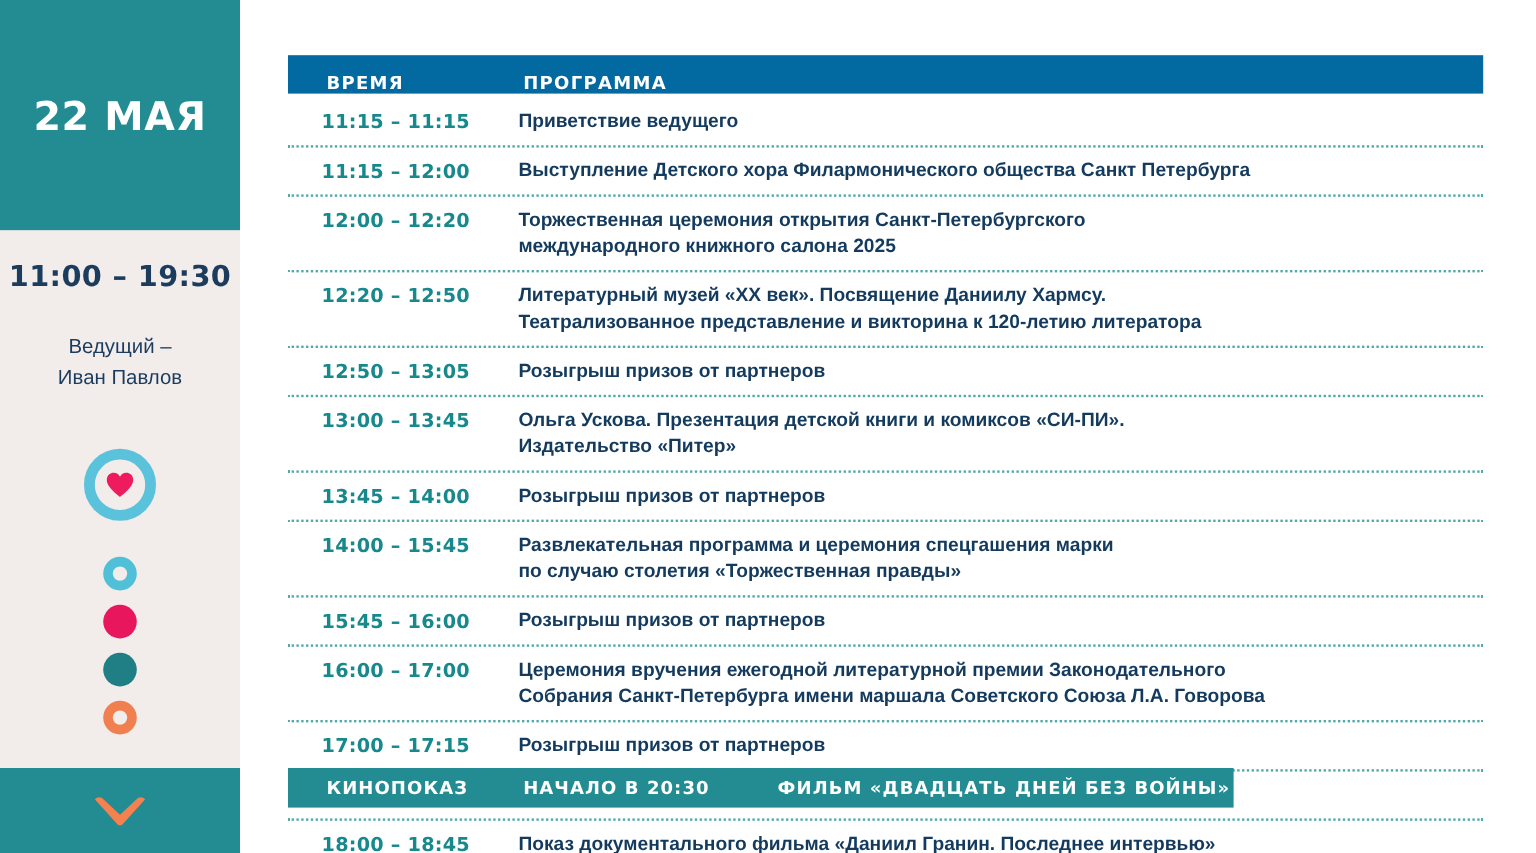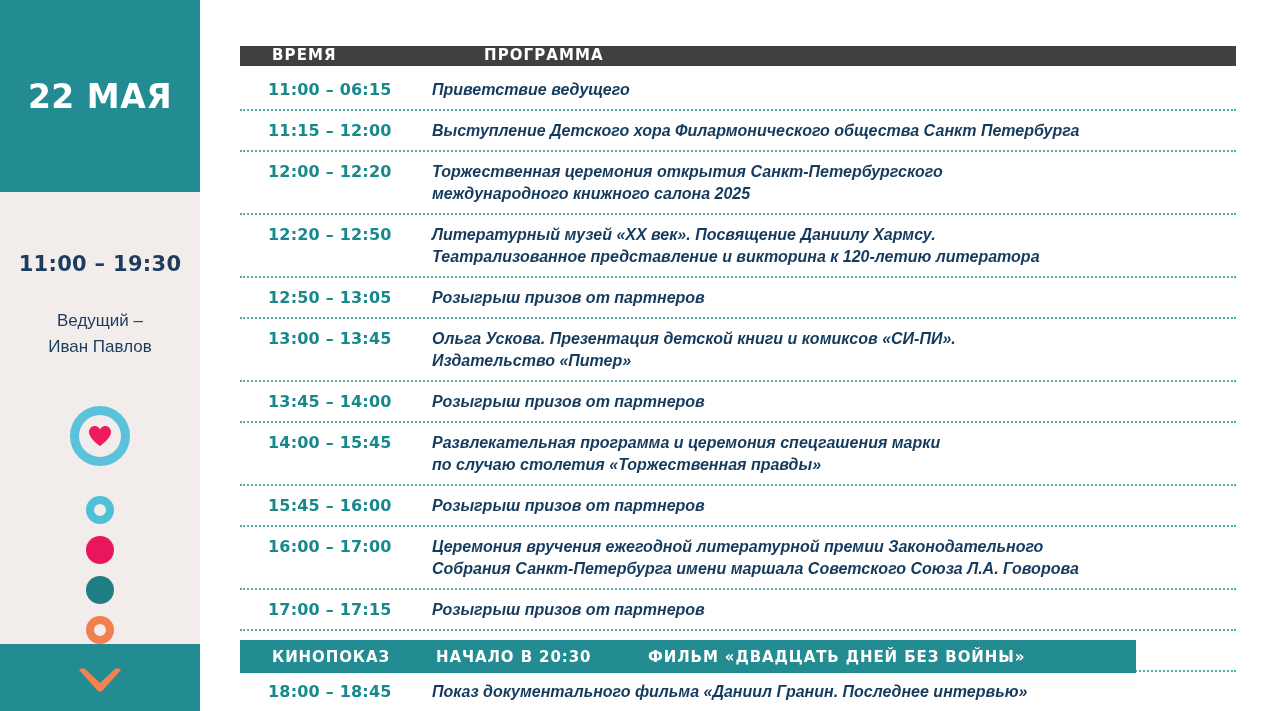--- a/index.html
+++ b/index.html
@@ -51,25 +51,24 @@
     background: #F2ECEB;
     display: flex;
     flex-direction: column;
     align-items: center;
     padding-top: 24px;
     position: relative;
   }
 
   .sidebar-hours {
     color: #1C3C5E;
-    font-size: 21px;
+    font-size: 24px;
     font-weight: bold;
     font-family: "DejaVu Sans", sans-serif;
     letter-spacing: 0.3px;
-    margin-top: 36px;
   }
   .sidebar-host {
     margin-top: 32px;
     color: #1C3C5E;
     font-size: 17px;
     line-height: 26px;
     text-align: center;
     font-weight: 500;
   }
 
@@ -109,34 +108,34 @@
 
   
   .main {
     position: absolute;
     left: 240px;
     top: 46px;
     width: 996px;
   }
 
   .thead {
-    background: #404040;
-    height: 20px;
-    display: flex;
-    align-items: flex-start;
+    background: #0369a1;
+    height: 32px;
+    display: flex;
+    align-items: flex-end;
   }
   .th {
     color: #ffffff;
     font-size: 15px;
     font-weight: bold;
     letter-spacing: 1.1px;
     font-family: "DejaVu Sans", sans-serif;
   }
   .th-time { width: 192px; padding-left: 32px; }
-  .th-prog { padding-left: 4px; margin-left: 48px; }
+  .th-prog { padding-left: 4px; }
 
   .tbody { padding-top: 4px; }
 
   .trow {
     display: flex;
     align-items: flex-start;
     border-bottom: 2px dotted #54A9AB;
     padding: 9px 0 8px 0;
     min-height: 30px;
   }
@@ -153,30 +152,29 @@
     letter-spacing: 0.2px;
     white-space: nowrap;
     line-height: 22px;
   }
   .td-prog {
     flex: 1 1 auto;
     color: #143B5E;
     font-size: 16px;
     font-weight: bold;
     line-height: 22px;
-    font-style: italic;
   }
   .td-prog .line2 { display: block; }
 
   
   .cinema-bar {
     position: absolute;
     left: 240px;
     top: 640px;
-    width: 896px;
+    width: 788px;
     height: 33px;
     background: #238C92;
     display: flex;
     align-items: center;
     color: #ffffff;
     font-size: 15px;
     font-weight: bold;
     letter-spacing: 0.9px;
     font-family: "DejaVu Sans", sans-serif;
   }
@@ -227,21 +225,21 @@
   <main class="main">
 
     <div class="thead">
       <div class="th th-time">ВРЕМЯ</div>
       <div class="th th-prog">ПРОГРАММА</div>
     </div>
 
     <div class="tbody">
 
       <div class="trow">
-        <div class="td-time">11:00 – 06:15</div>
+        <div class="td-time">11:15 – 11:15</div>
         <div class="td-prog">
           <span class="line1">Приветствие ведущего</span>
           
         </div>
       </div>
 
       <div class="trow">
         <div class="td-time">11:15 – 12:00</div>
         <div class="td-prog">
           <span class="line1">Выступление Детского хора Филармонического общества Санкт Петербурга</span>

